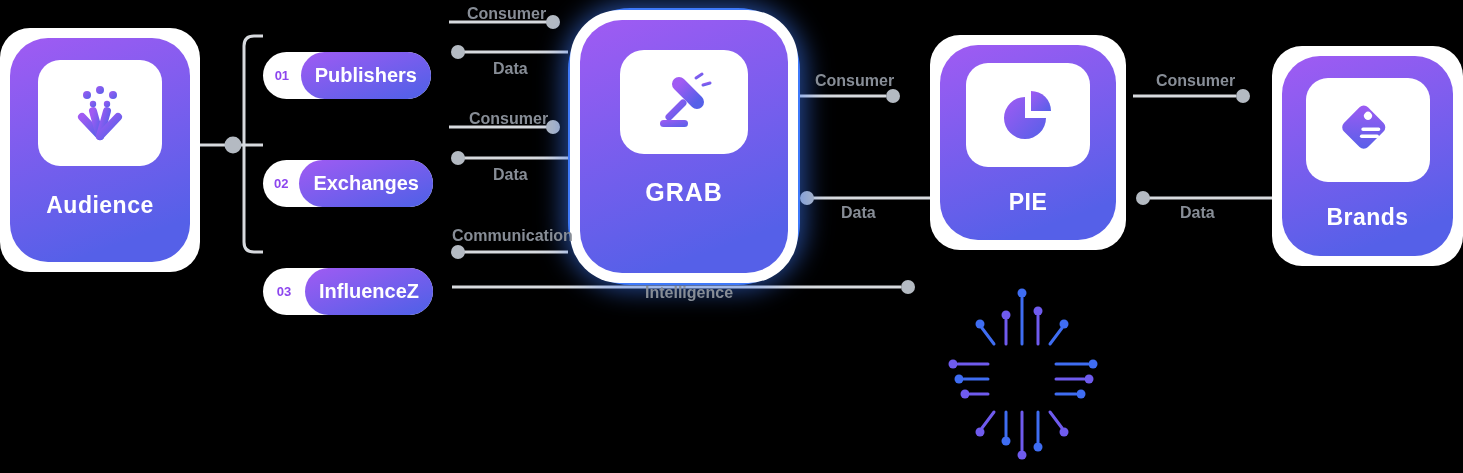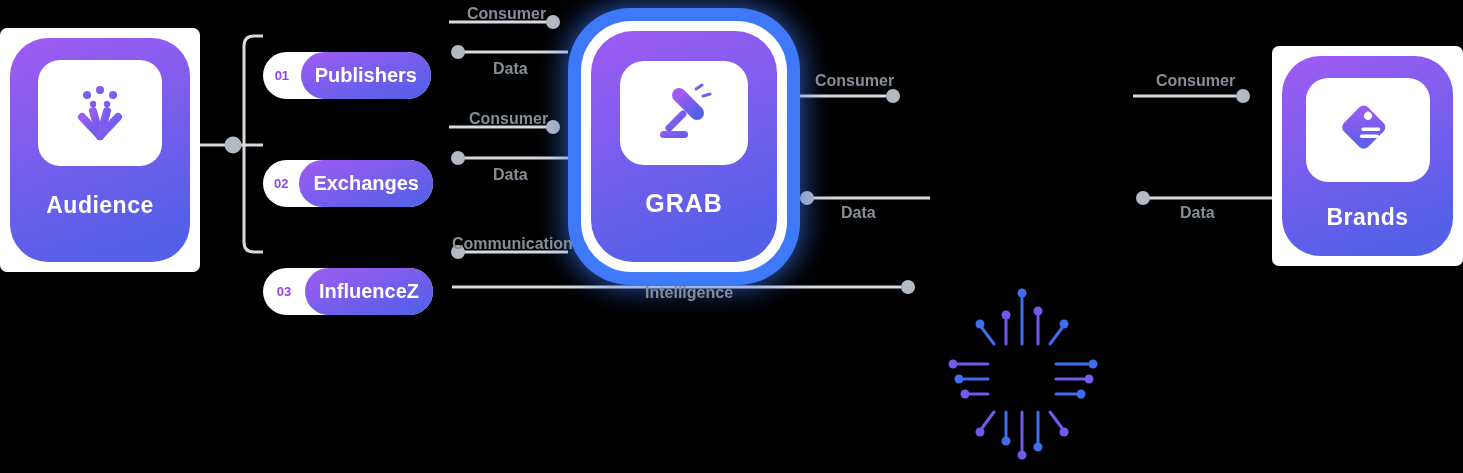--- a/index.html
+++ b/index.html
@@ -2,35 +2,35 @@
 <html style="--gradient-start: #a05bf3; --gradient-end: #5560e8; --glow-blue: #3e79fa; --line-gray: #d7dade; --dot-gray: #b4bac2; --label-gray: #878d96; --number-purple: #8d46ee;"><head>
 <meta charset="utf-8">
 <style>
   html,body{margin:0;padding:0;background:#000;}
   .canvas{
     position:relative;width:1463px;height:473px;background:#000;overflow:hidden;
     font-family:"Liberation Sans",sans-serif;
   }
   .wires{position:absolute;left:0;top:0;}
   
-  .card{position:absolute;background:#fff;border-radius:7px;padding:10px;box-sizing:border-box;}
+  .card{position:absolute;background:#fff;border-radius:30px;padding:10px;box-sizing:border-box;}
   .card-inner{
     width:100%;height:100%;border-radius:38px;box-sizing:border-box;
     background:linear-gradient(160deg,var(--gradient-start,#a05bf3) 0%,var(--gradient-end,#5560e8) 85%);
     display:flex;flex-direction:column;align-items:center;
   }
   .tile{background:#fff;border-radius:22px;display:flex;align-items:center;justify-content:center;}
   .node-label{color:#fff;font-weight:700;font-size:23px;letter-spacing:.5px;}
   .audience-card{left:0;top:28px;width:200px;height:244px;}
   .audience-card .tile{width:124px;height:106px;margin-top:22px;}
   .audience-card .node-label{margin-top:26px;}
   
   .glow{
     position:absolute;left:568px;top:8px;width:232px;height:277px;box-sizing:border-box;
-    background:var(--glow-blue,#3e79fa);border-radius:62px;padding:13px;
+    background:var(--glow-blue,#3e79fa);border-radius:62px;padding:2px;
     box-shadow:0 0 26px 5px rgba(62,121,250,.6);
   }
   .grab-card{position:relative;left:0;top:0;width:100%;height:100%;border-radius:50px;}
   .grab-card .card-inner{border-radius:42px;}
   .grab-card .tile{width:128px;height:104px;margin-top:30px;border-radius:24px;}
   .grab-card .node-label{margin-top:24px;font-size:25px;letter-spacing:1px;}
   .pie-card{left:930px;top:35px;width:196px;height:215px;}
   .pie-card .tile{width:124px;height:104px;margin-top:18px;}
   .pie-card .node-label{margin-top:22px;}
   .brands-card{left:1272px;top:30px;width:191px;height:220px;margin-top:16px;}
@@ -208,20 +208,37 @@
               <line x1="31" y1="33" x2="17" y2="47" stroke-width="7"></line>
             </g>
             <rect x="8" y="50" width="28" height="7" rx="3.5" fill="url(#g2)"></rect>
           </svg>
         </div>
         <div class="node-label">GRAB</div>
       </div>
     </div>
   </div>
 
+  <div class="card pie-card">
+    <div class="card-inner">
+      <div class="tile">
+        <svg width="64" height="64" viewBox="0 0 64 64">
+          <defs>
+              <linearGradient id="g3" x1="0%" y1="0%" x2="100%" y2="100%">
+            <stop offset="0%" stop-color="#a05bf3"></stop>
+                <stop offset="100%" stop-color="#5560e8"></stop>
+          </linearGradient>
+            </defs>
+          <path d="M29,14 A21,21 0 1 0 50,35 L29,35 Z" fill="url(#g3)"></path>
+          <path d="M35,8 A20,20 0 0 1 55,28 L35,28 Z" fill="url(#g3)"></path>
+        </svg>
+      </div>
+      <div class="node-label">PIE</div>
+    </div>
+  </div>
 
   <div class="card brands-card">
     <div class="card-inner">
       <div class="tile">
         <svg width="64" height="64" viewBox="0 0 64 64">
           <defs>
               <linearGradient id="g4" x1="0%" y1="0%" x2="100%" y2="100%">
             <stop offset="0%" stop-color="#a05bf3"></stop>
                 <stop offset="100%" stop-color="#5560e8"></stop>
           </linearGradient>
@@ -235,21 +252,21 @@
         </svg>
       </div>
       <div class="node-label">Brands</div>
     </div>
   </div>
 
   <span class="lk" style="left:467px;top:5px">Consumer</span>
   <span class="lk" style="left:493px;top:60px">Data</span>
   <span class="lk" style="left:469px;top:110px">Consumer</span>
   <span class="lk" style="left:493px;top:166px">Data</span>
-  <span class="lk" style="left:452px;top:235px">Communication</span>
+  <span class="lk" style="left:452px;top:227px">Communication</span>
   <span class="lk" style="left:645px;top:284px">Intelligence</span>
   <span class="lk" style="left:815px;top:72px">Consumer</span>
   <span class="lk" style="left:841px;top:204px">Data</span>
   <span class="lk" style="left:1156px;top:72px">Consumer</span>
   <span class="lk" style="left:1180px;top:204px">Data</span>
 
 
 </div>
 
 </body></html>

